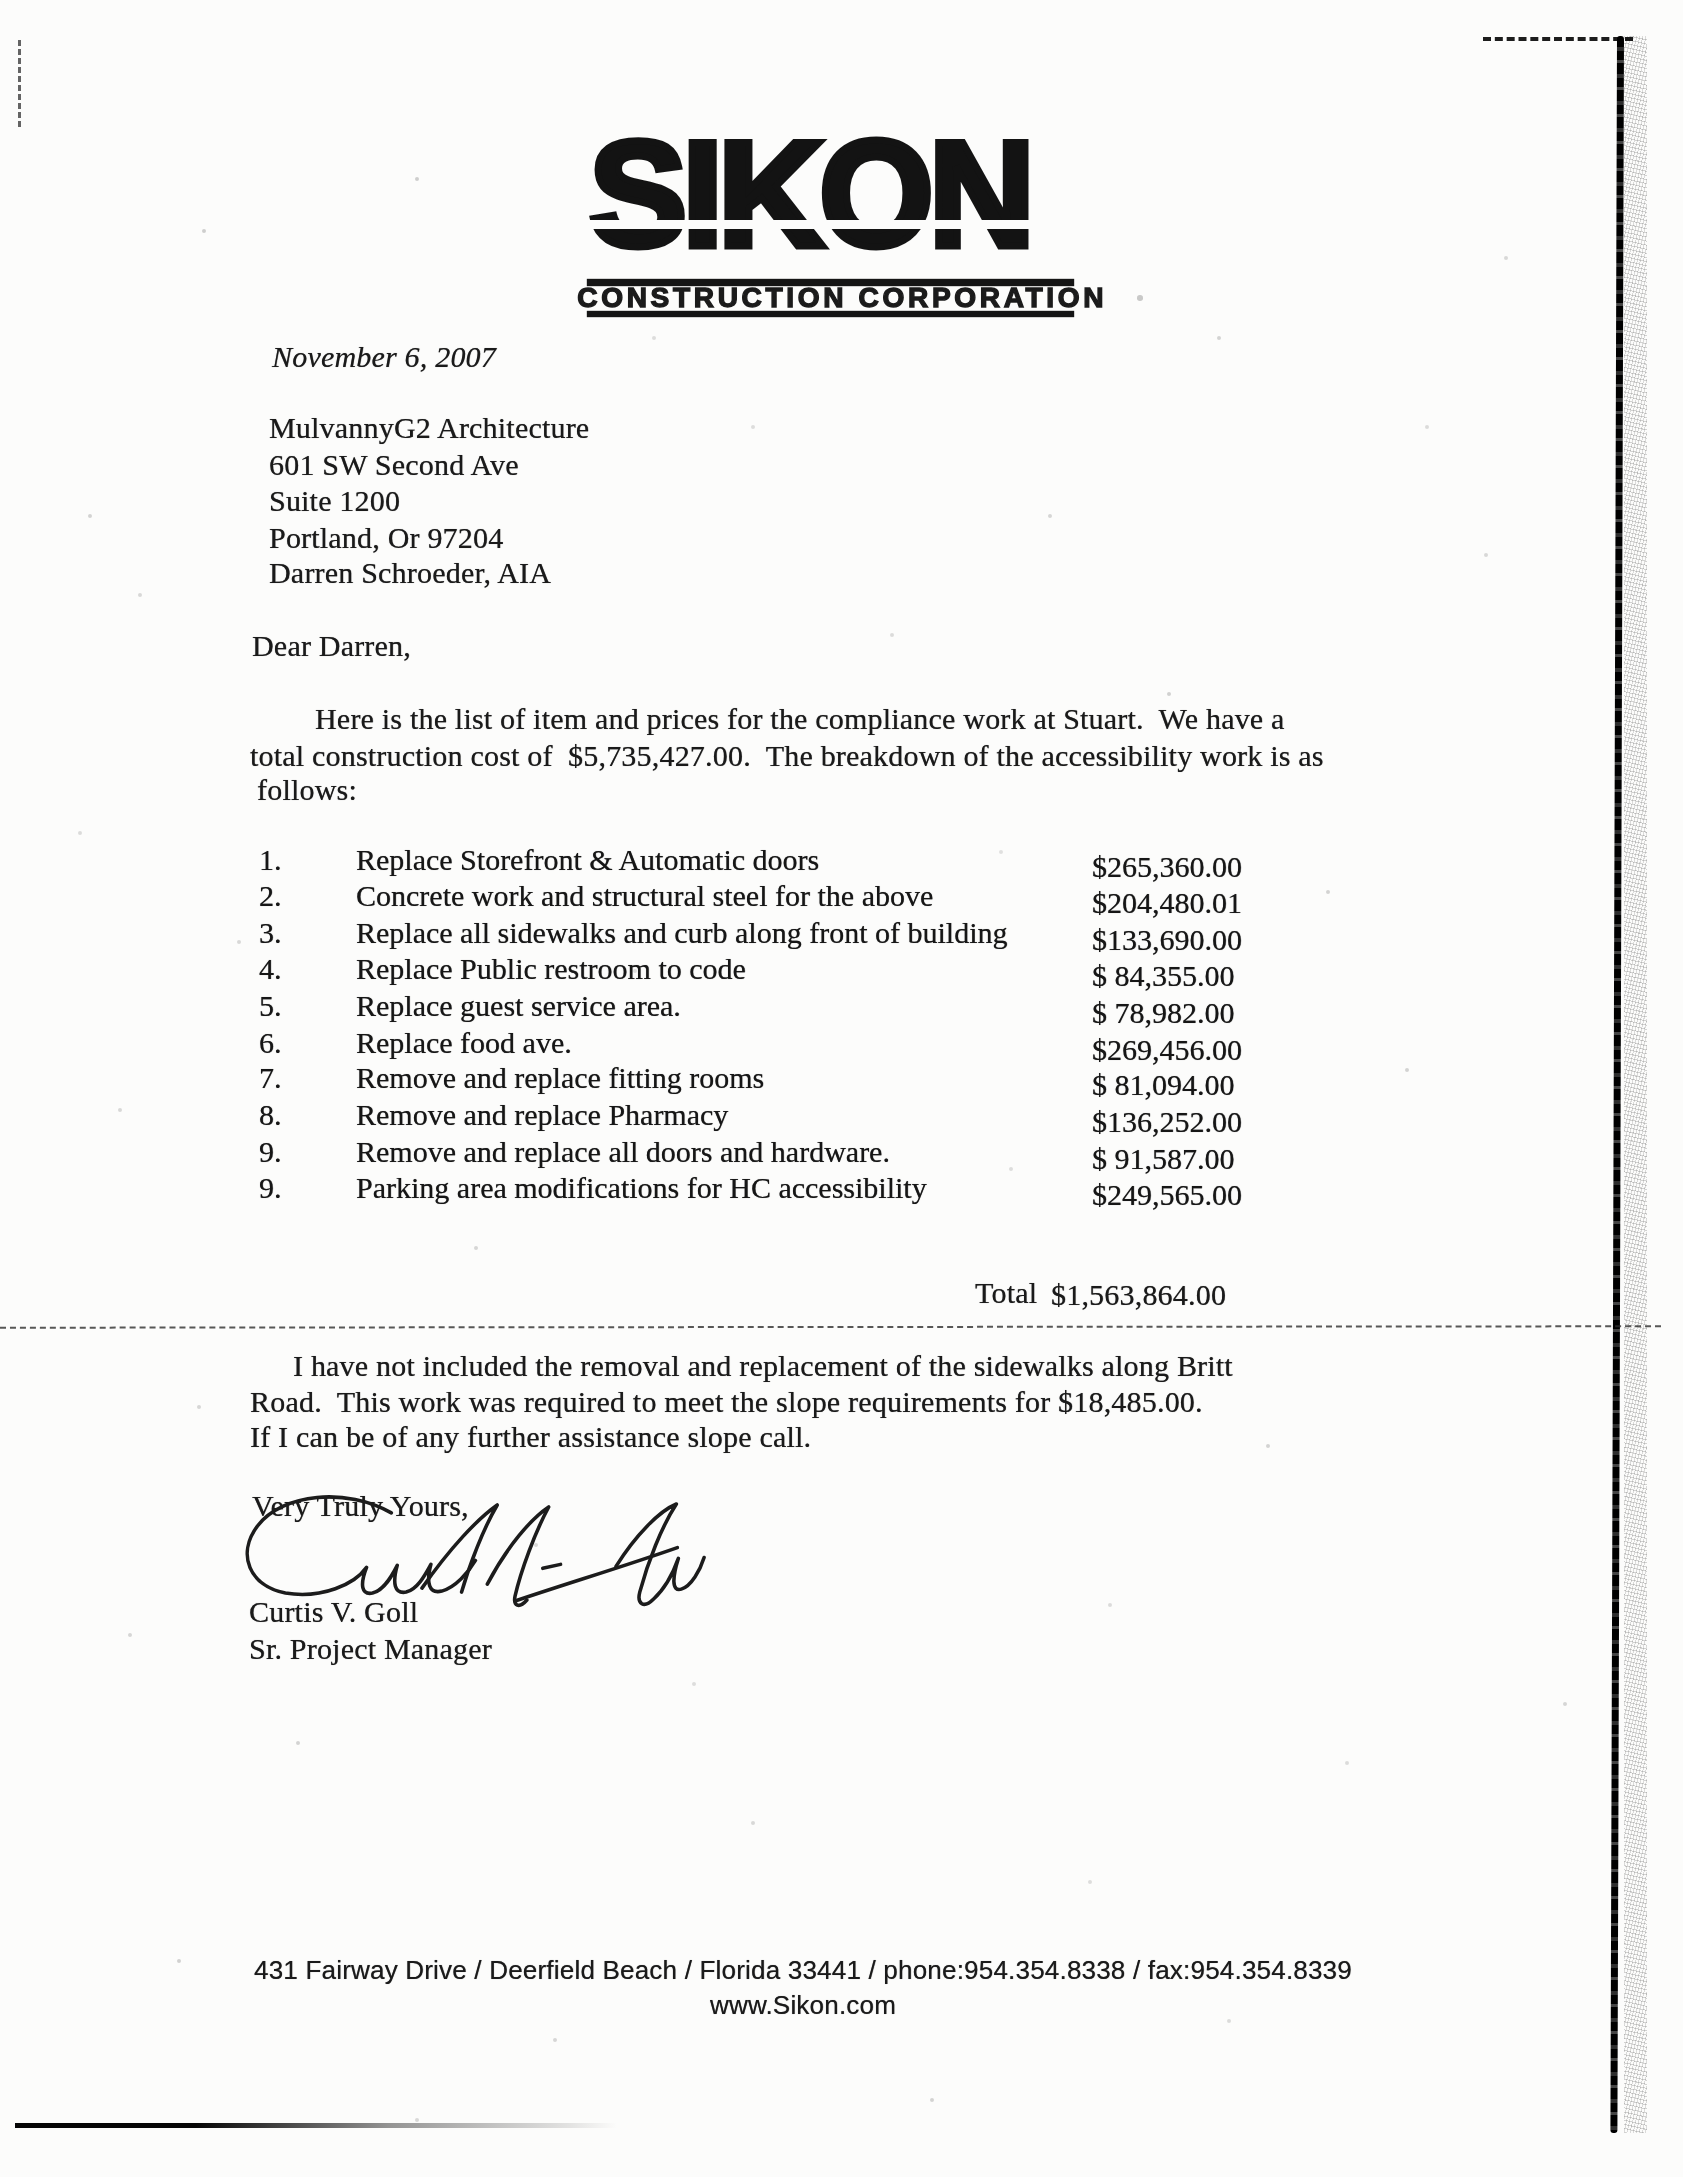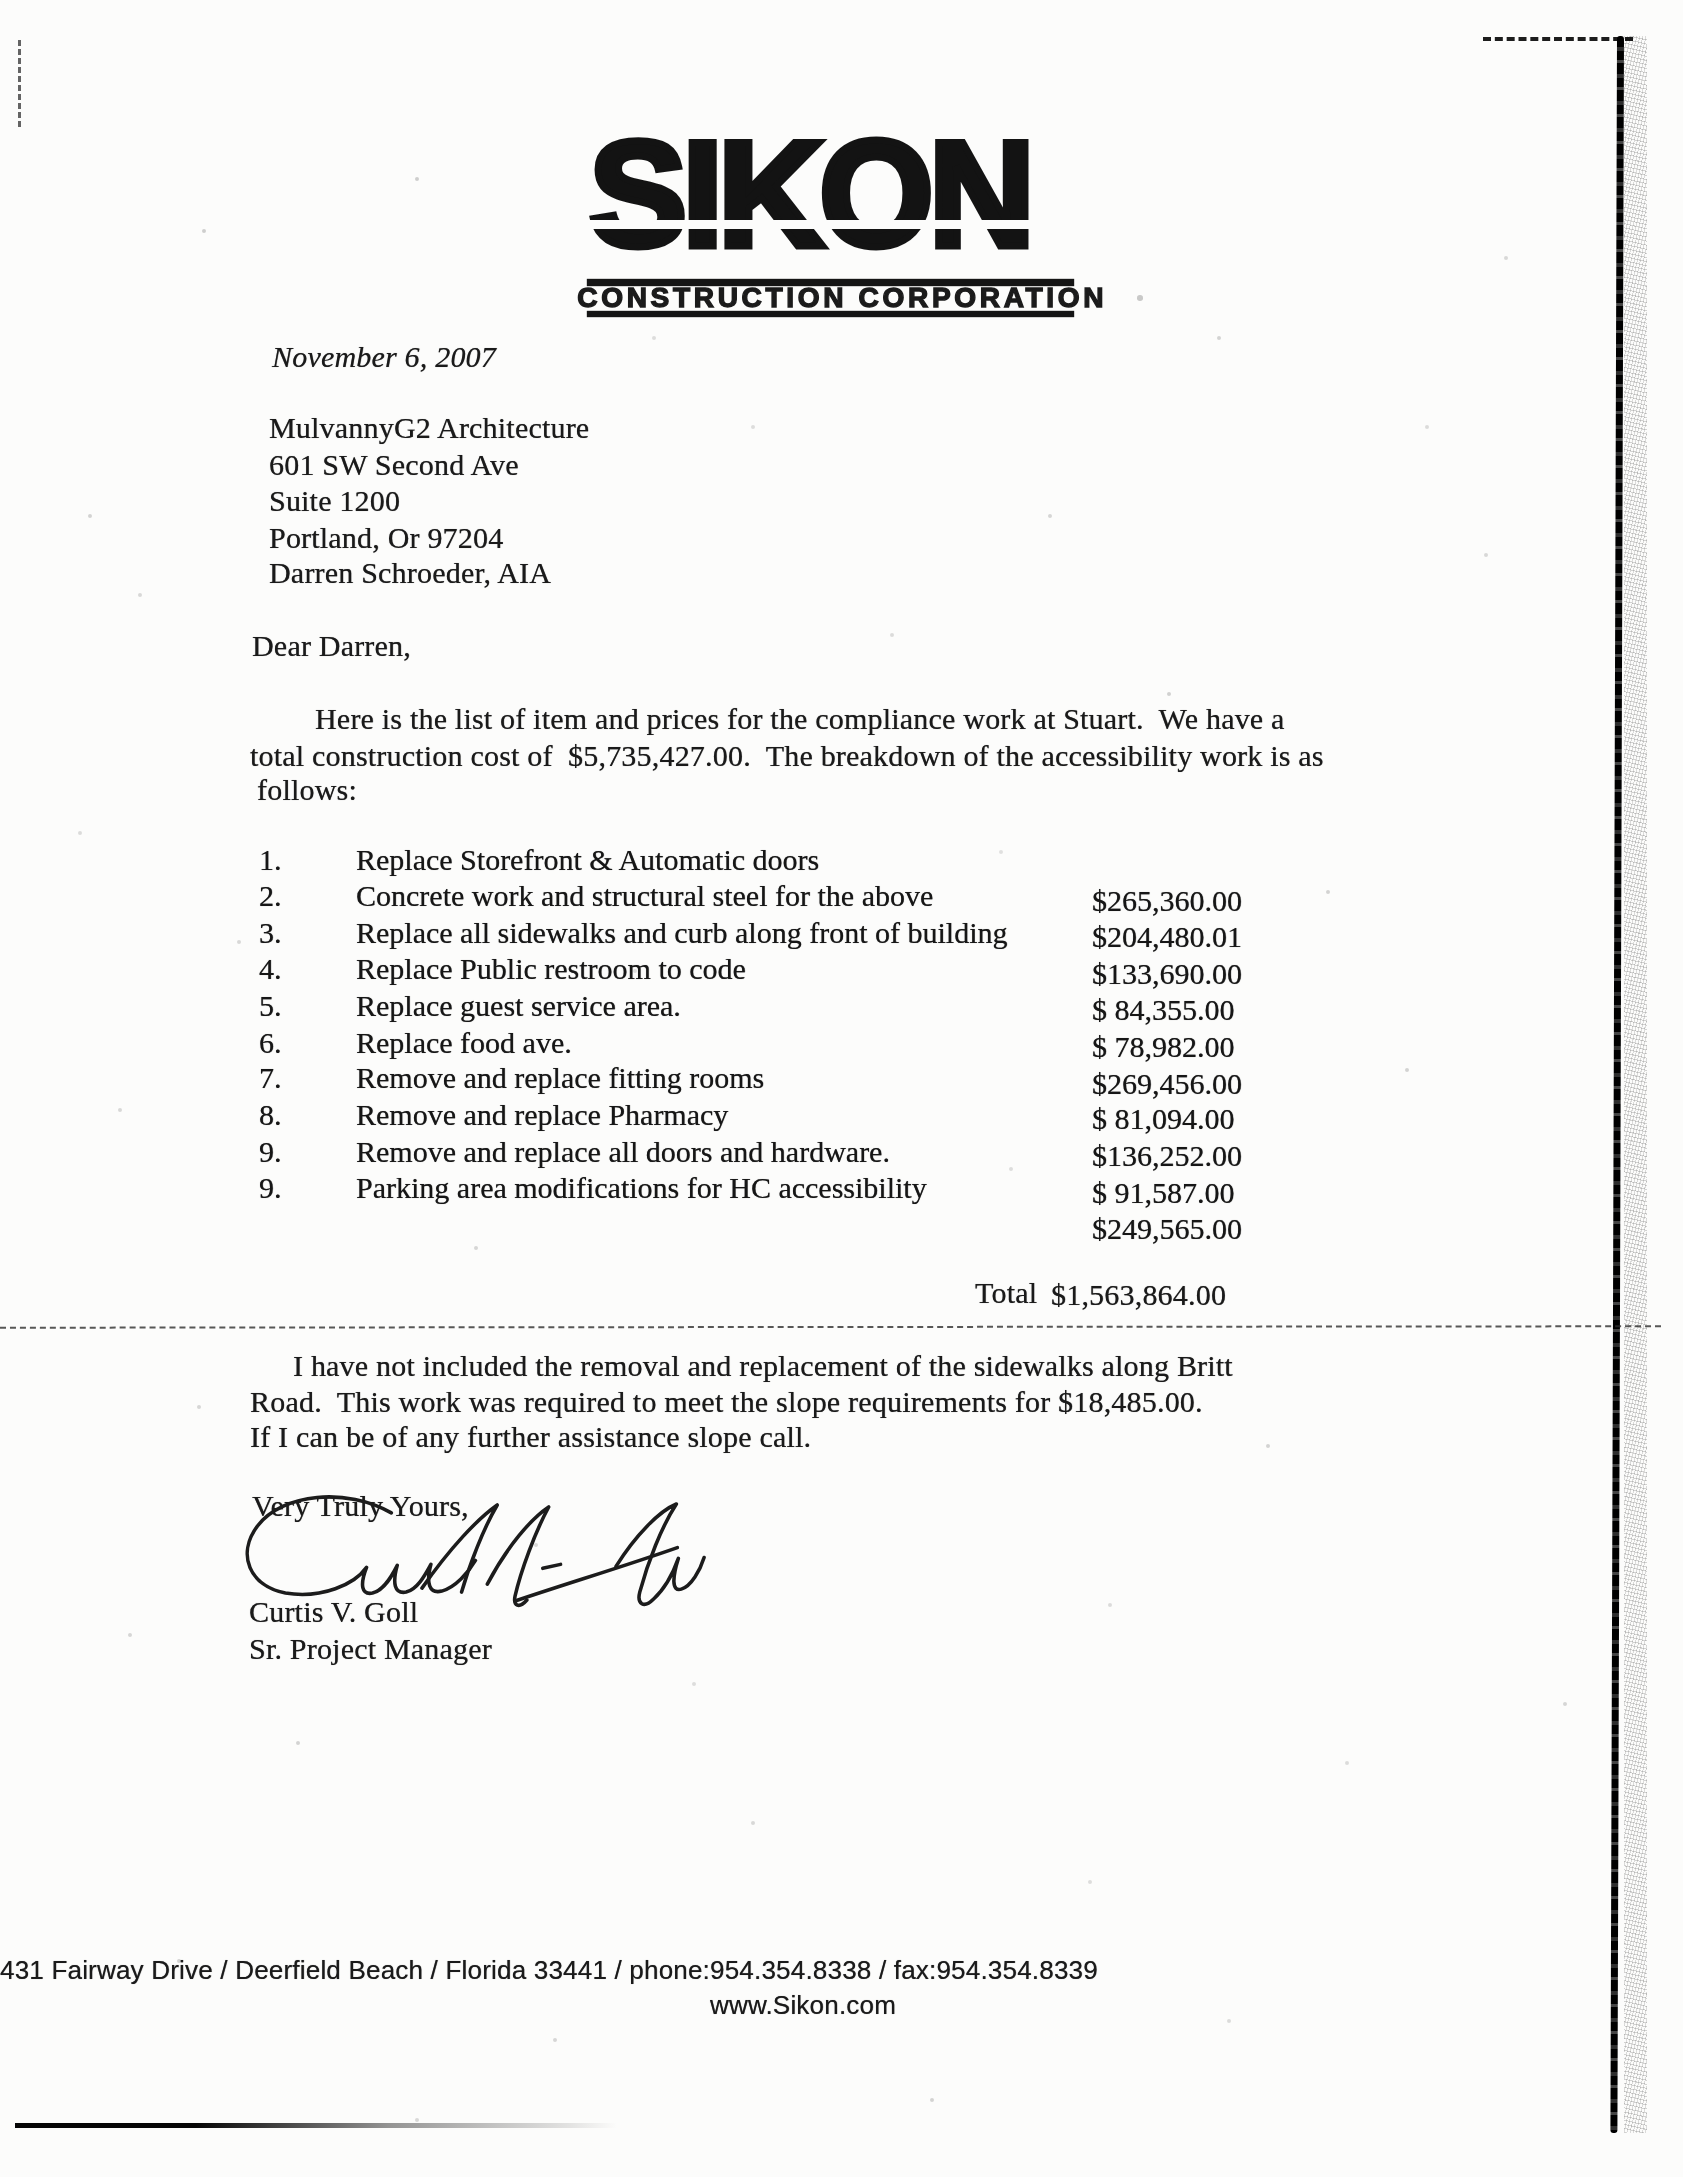--- a/index.html
+++ b/index.html
@@ -46,21 +46,21 @@
     -webkit-text-stroke:1.3px #1b1b1b;
     text-align:center;white-space:nowrap;
     padding:1px 0 0 0;
     transform:scaleX(1.04);transform-origin:center;
   }
 
   
   .row{position:absolute;left:0;width:100%;height:36px;}
   .row .num{position:absolute;left:259px;}
   .row .desc{position:absolute;left:356px;}
-  .row .price{position:absolute;left:1092px;top:7px;margin-top:34px;}
+  .row .price{position:absolute;left:1092px;top:7px;}
   .row span{font-size:30px;line-height:34px;white-space:pre;
     text-shadow:0 0 0.7px rgba(25,25,25,0.6), 0.4px 0.4px 0 rgba(25,25,25,0.25);}
 
   
   .fold-line{
     position:absolute;left:0;top:1326px;width:1661px;height:0;
     border-top:2px dashed rgba(45,45,45,0.8);
     transform:rotate(-0.05deg);
   }
   .dash-top-right{
@@ -218,17 +218,17 @@
       <path d="M 262 104 C 282 66 306 38 324 26 C 310 52 296 90 290 116 C 288 126 294 129 302 120"></path>
       <path d="M 318 88 L 336 84"></path>
       <path d="M 290 121 C 340 104 400 86 454 67"></path>
       <path d="M 392 86 C 412 54 436 30 453 23 C 438 46 424 82 416 112 C 413 124 420 129 430 119 C 441 109 450 92 455 78 C 449 97 448 112 458 109 C 468 106 477 90 481 77"></path>
     </g>
   </svg>
 
   <div class="t" style="left:249px;top:1594px;">Curtis V. Goll</div>
   <div class="t" style="left:249px;top:1631px;">Sr. Project Manager</div>
 
-  <div class="t sans" style="left:0;top:1952px;width:1606px;font-size:26px;">431 Fairway Drive / Deerfield Beach / Florida 33441 / phone:954.354.8338 / fax:954.354.8339</div>
+  <div class="t sans" style="left:0;top:1952px;width:1606px;text-align:center;font-size:26px;">431 Fairway Drive / Deerfield Beach / Florida 33441 / phone:954.354.8338 / fax:954.354.8339</div>
   <div class="t sans" style="left:0;top:1987px;width:1606px;text-align:center;font-size:26px;">www.Sikon.com</div>
 
 </div>
 
 
 </body></html>

